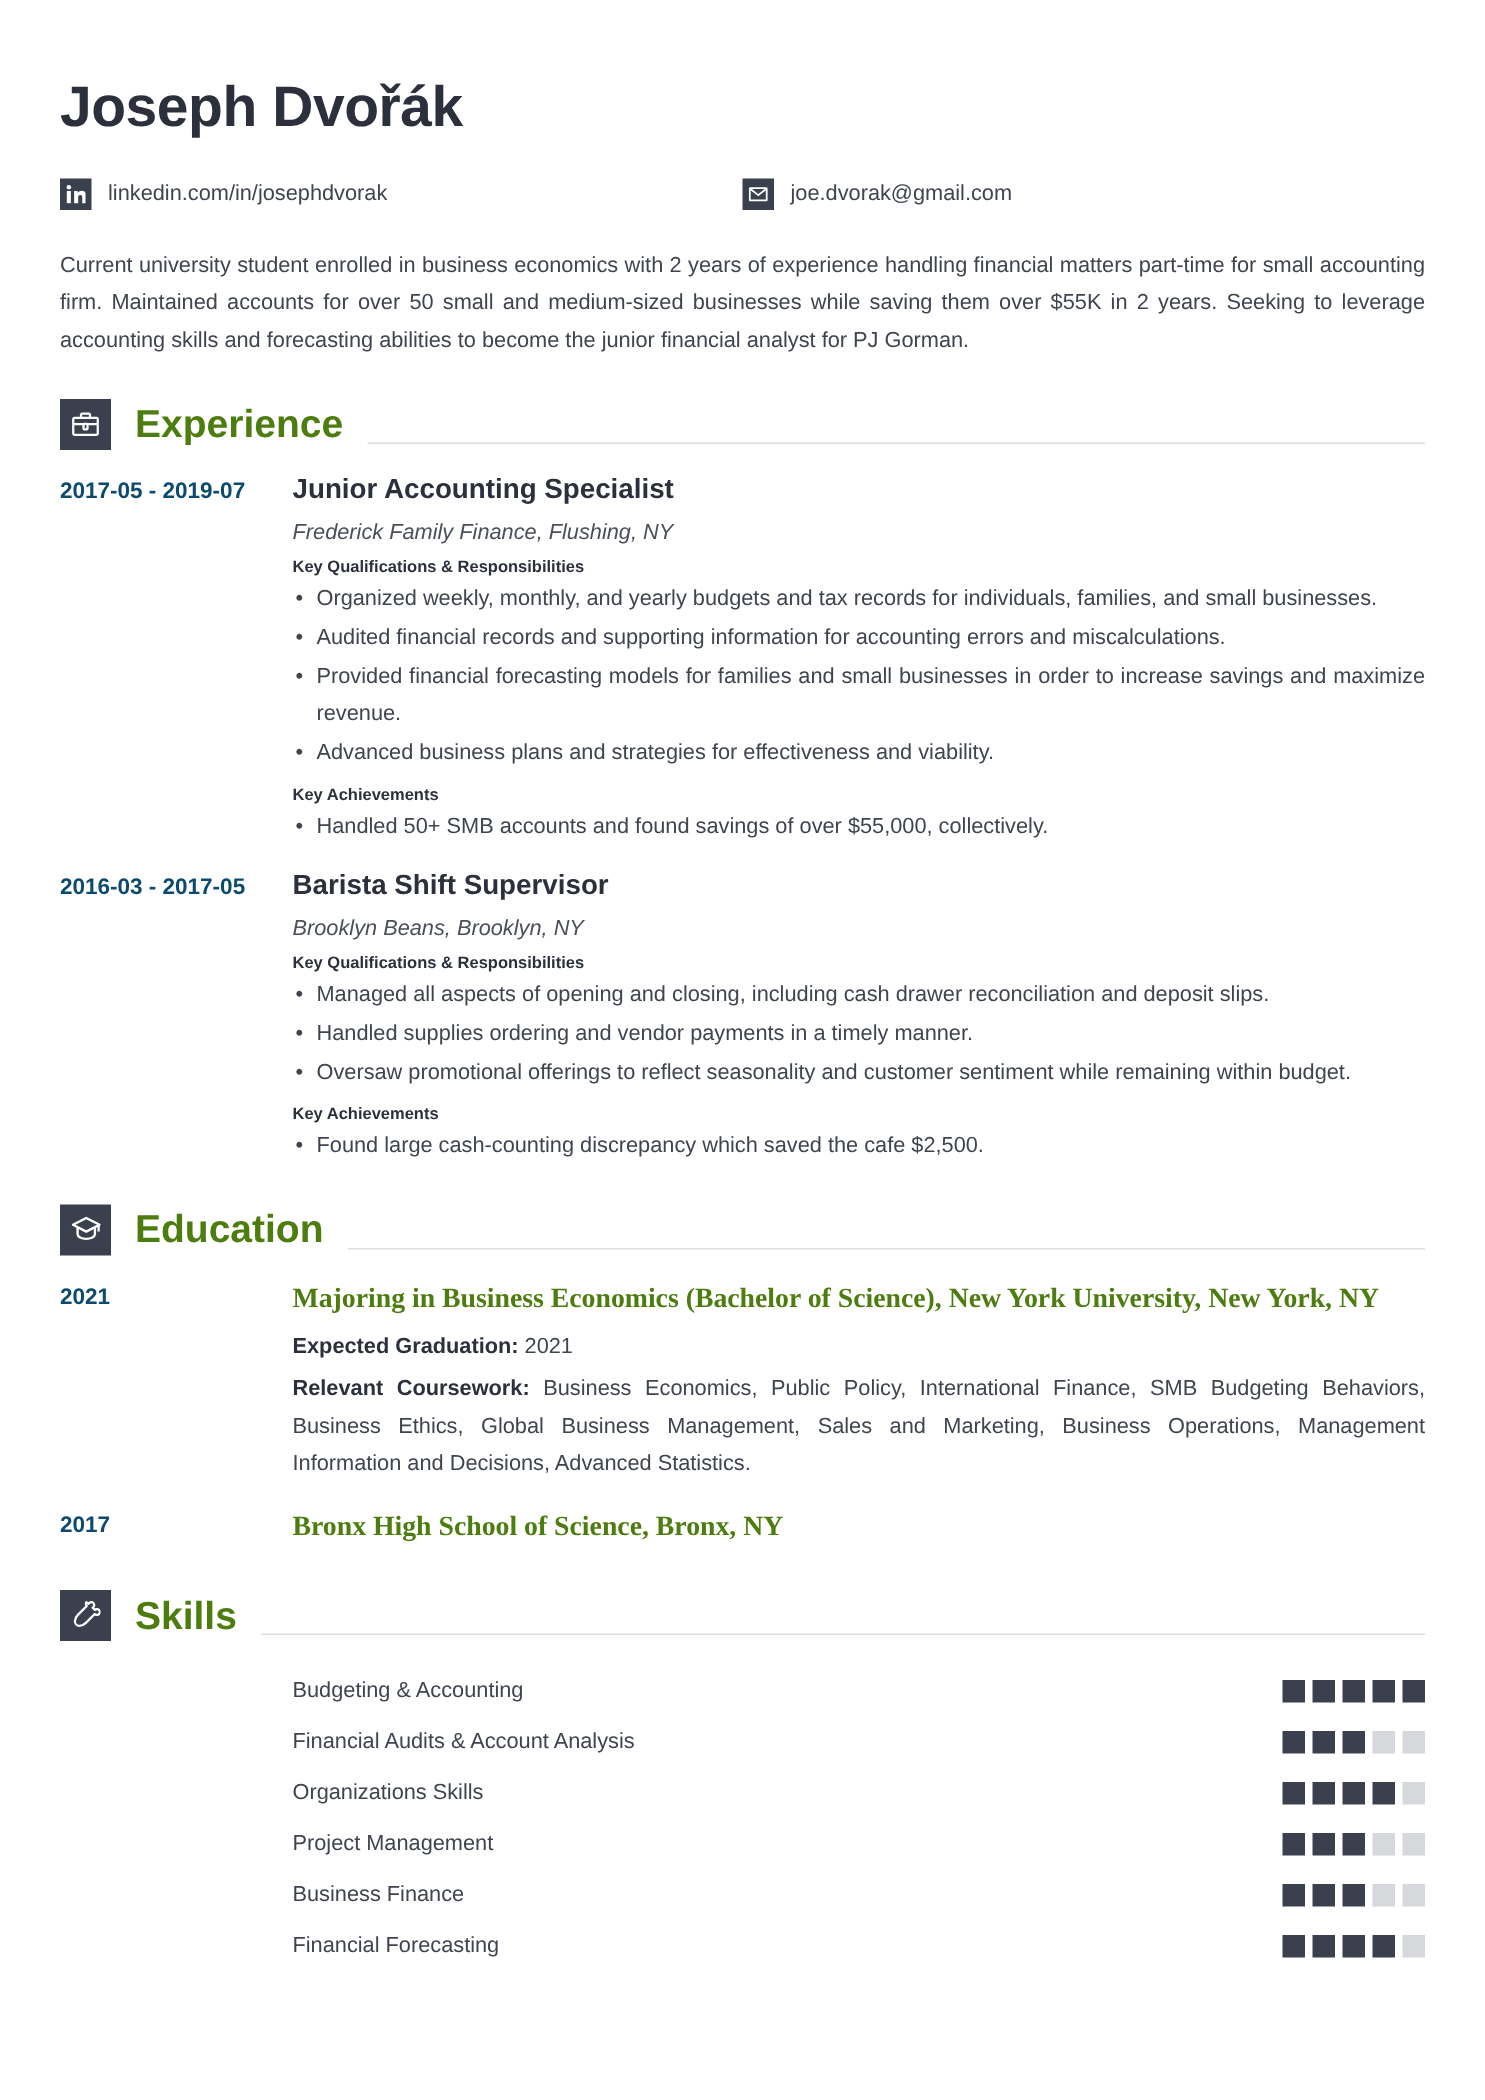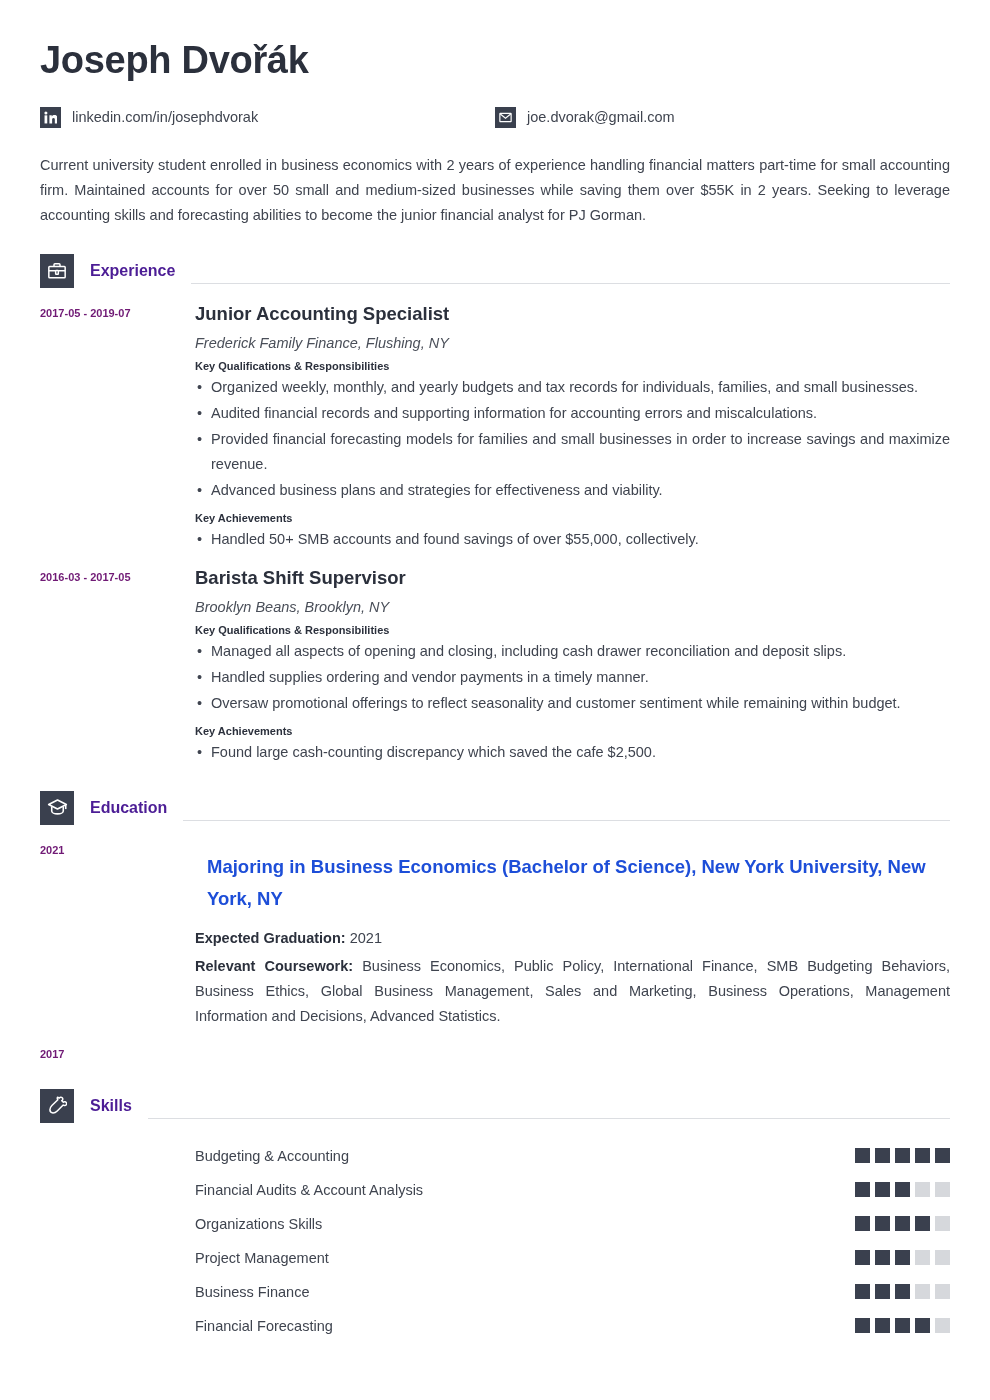--- a/index.html
+++ b/index.html
@@ -12,21 +12,21 @@
     width: 990px;
     height: 1400px;
     font-family: "Liberation Sans", sans-serif;
     color: #3a3f4b;
     -webkit-font-smoothing: antialiased;
   }
   .page {
     width: 990px;
     height: 1400px;
     background: #ffffff;
-    padding: 4px 40px;
+    padding: 16px 40px;
     position: relative;
   }
 
   
   .name {
     font-size: 38px;
     font-weight: bold;
     color: #2b303c;
     letter-spacing: -0.3px;
     padding-top: 36px;
@@ -80,46 +80,46 @@
     width: 34px;
     height: 34px;
     background: #3a404e;
     color: #ffffff;
     display: inline-flex;
     align-items: center;
     justify-content: center;
     flex: 0 0 auto;
   }
   .section-title {
-    font-size: 16px;
-    font-weight: bold;
-    color: #4c1d95;
+    font-size: 26px;
+    font-weight: bold;
+    color: #4d7c0f;
     margin-left: 16px;
     white-space: nowrap;
   }
   .section-rule {
     flex: 1 1 auto;
     height: 1px;
     background: #dcdee2;
     margin-left: 16px;
     align-self: flex-end;
     margin-bottom: 4px;
   }
 
   
   .entry {
     display: flex;
     margin-top: 14px;
   }
   .entry-date {
     width: 155px;
     flex: 0 0 155px;
-    font-size: 11px;
-    font-weight: bold;
-    color: #701a75;
+    font-size: 15px;
+    font-weight: bold;
+    color: #0c4a6e;
     padding-top: 3px;
     line-height: 1.5;
   }
   .entry-body { flex: 1 1 auto; min-width: 0; }
   .job-title {
     font-size: 18.5px;
     font-weight: bold;
     color: #2b303c;
     line-height: 1.35;
     margin: 0;
@@ -155,23 +155,24 @@
     position: absolute;
     left: 2px;
     top: 0;
     color: #3f444f;
   }
 
   
   .edu-title {
     font-size: 18.5px;
     font-weight: bold;
-    color: #1d4ed8;
+    color: #4d7c0f;
     line-height: 1.72;
-    margin: 12px;
+    margin: 0;
+    font-family: Liberation Serif, serif;
   }
   .edu-line {
     font-size: 14.5px;
     line-height: 25px;
     color: #3f444f;
     margin-top: 3px;
     text-align: justify;
   }
   .edu-line b { color: #2b303c; }
 
@@ -307,20 +308,23 @@
       </div>
       <div class="edu-line">
         <b>Relevant Coursework:</b>
         <span>Business Economics, Public Policy, International Finance, SMB Budgeting Behaviors, Business Ethics, Global Business Management, Sales and Marketing, Business Operations, Management Information and Decisions, Advanced Statistics.</span>
       </div>
     </div>
   </div>
 
   <div class="entry">
     <div class="entry-date">2017</div>
+    <div class="entry-body">
+      <div class="edu-title">Bronx High School of Science, Bronx, NY</div>
+    </div>
   </div>
 
   <div class="section-head">
     <span class="section-icon">
       <svg width="20" height="20" viewBox="0 0 24 24" fill="none" stroke="#ffffff" stroke-width="1.8" stroke-linejoin="round">
         <path d="M14.6 2.6a2.3 2.3 0 1 1 3.1 3.1l1.9 1.9a2.3 2.3 0 1 1 1.4 3.9 2.3 2.3 0 0 1-1.6-.7l-7.1 7.1c-1.5 1.5-3.4 2.4-5.1 2.4-2.1 0-3.7-1.6-3.7-3.7 0-1.7.9-3.6 2.4-5.1l7.1-7.1a2.3 2.3 0 0 1-.7-1.6c0-.5.1-1 .4-1.4z"></path>
       </svg>
     </span>
     <span class="section-title">Skills</span>
     <span class="section-rule"></span>

